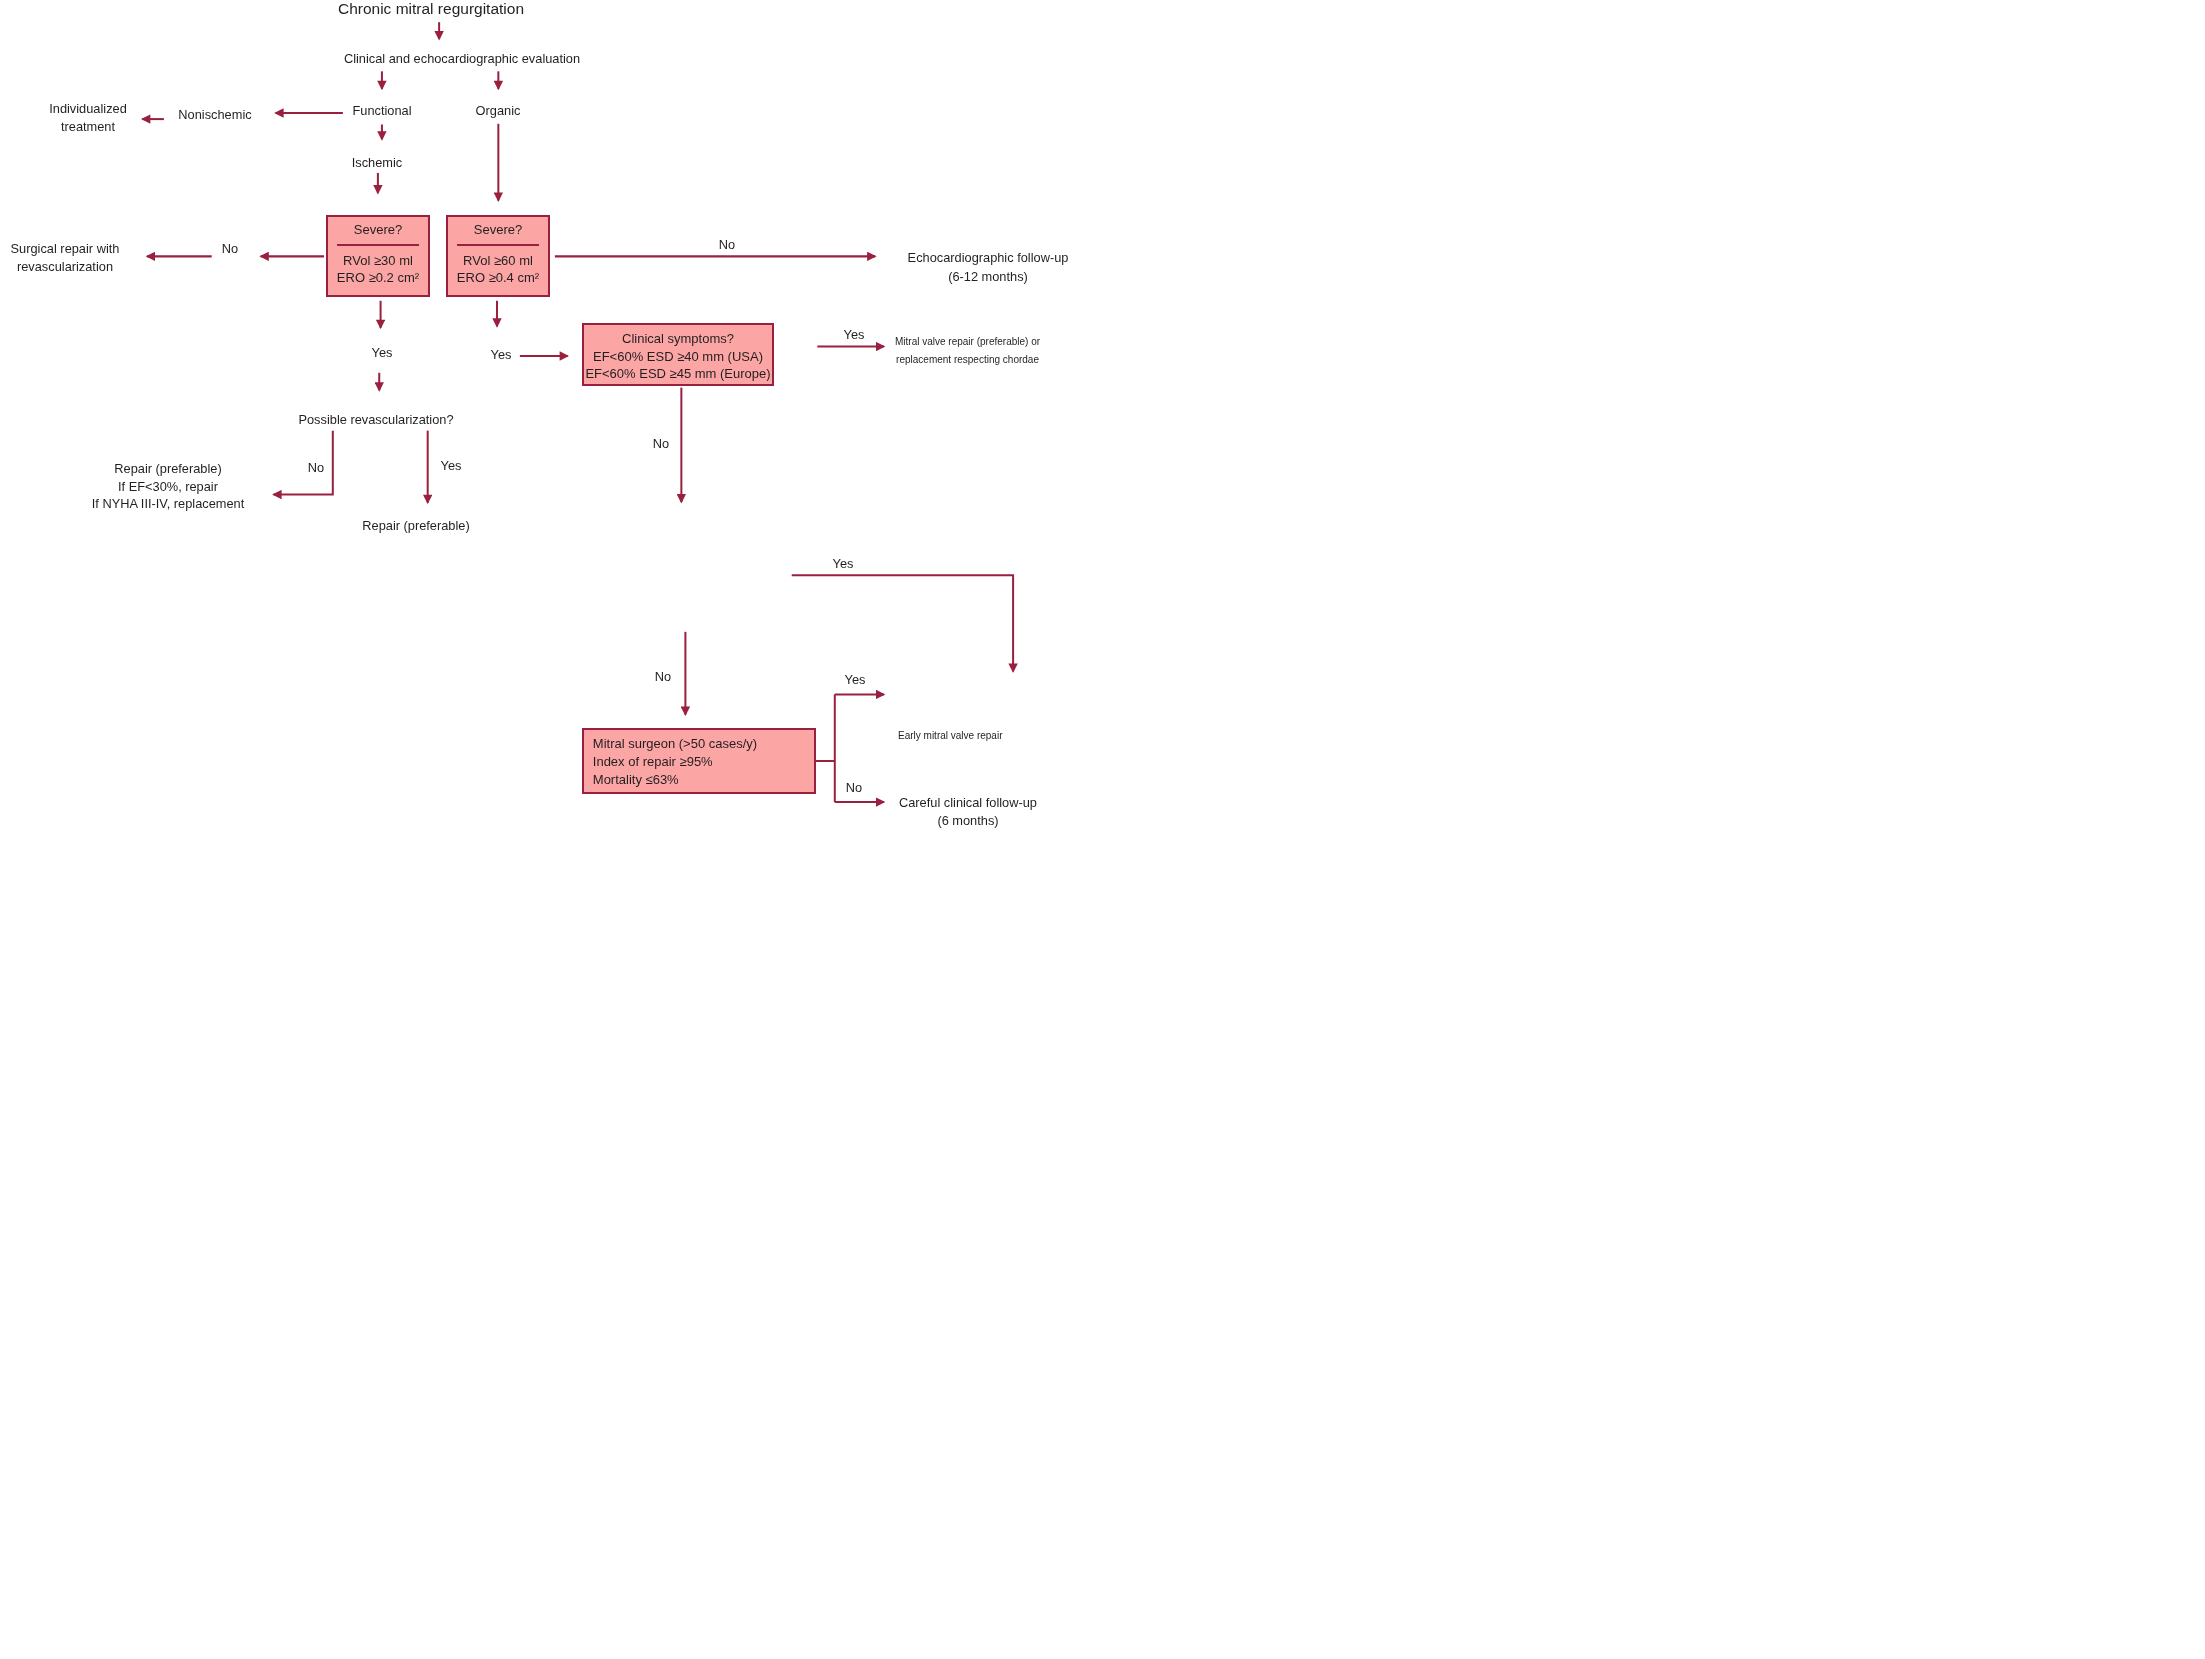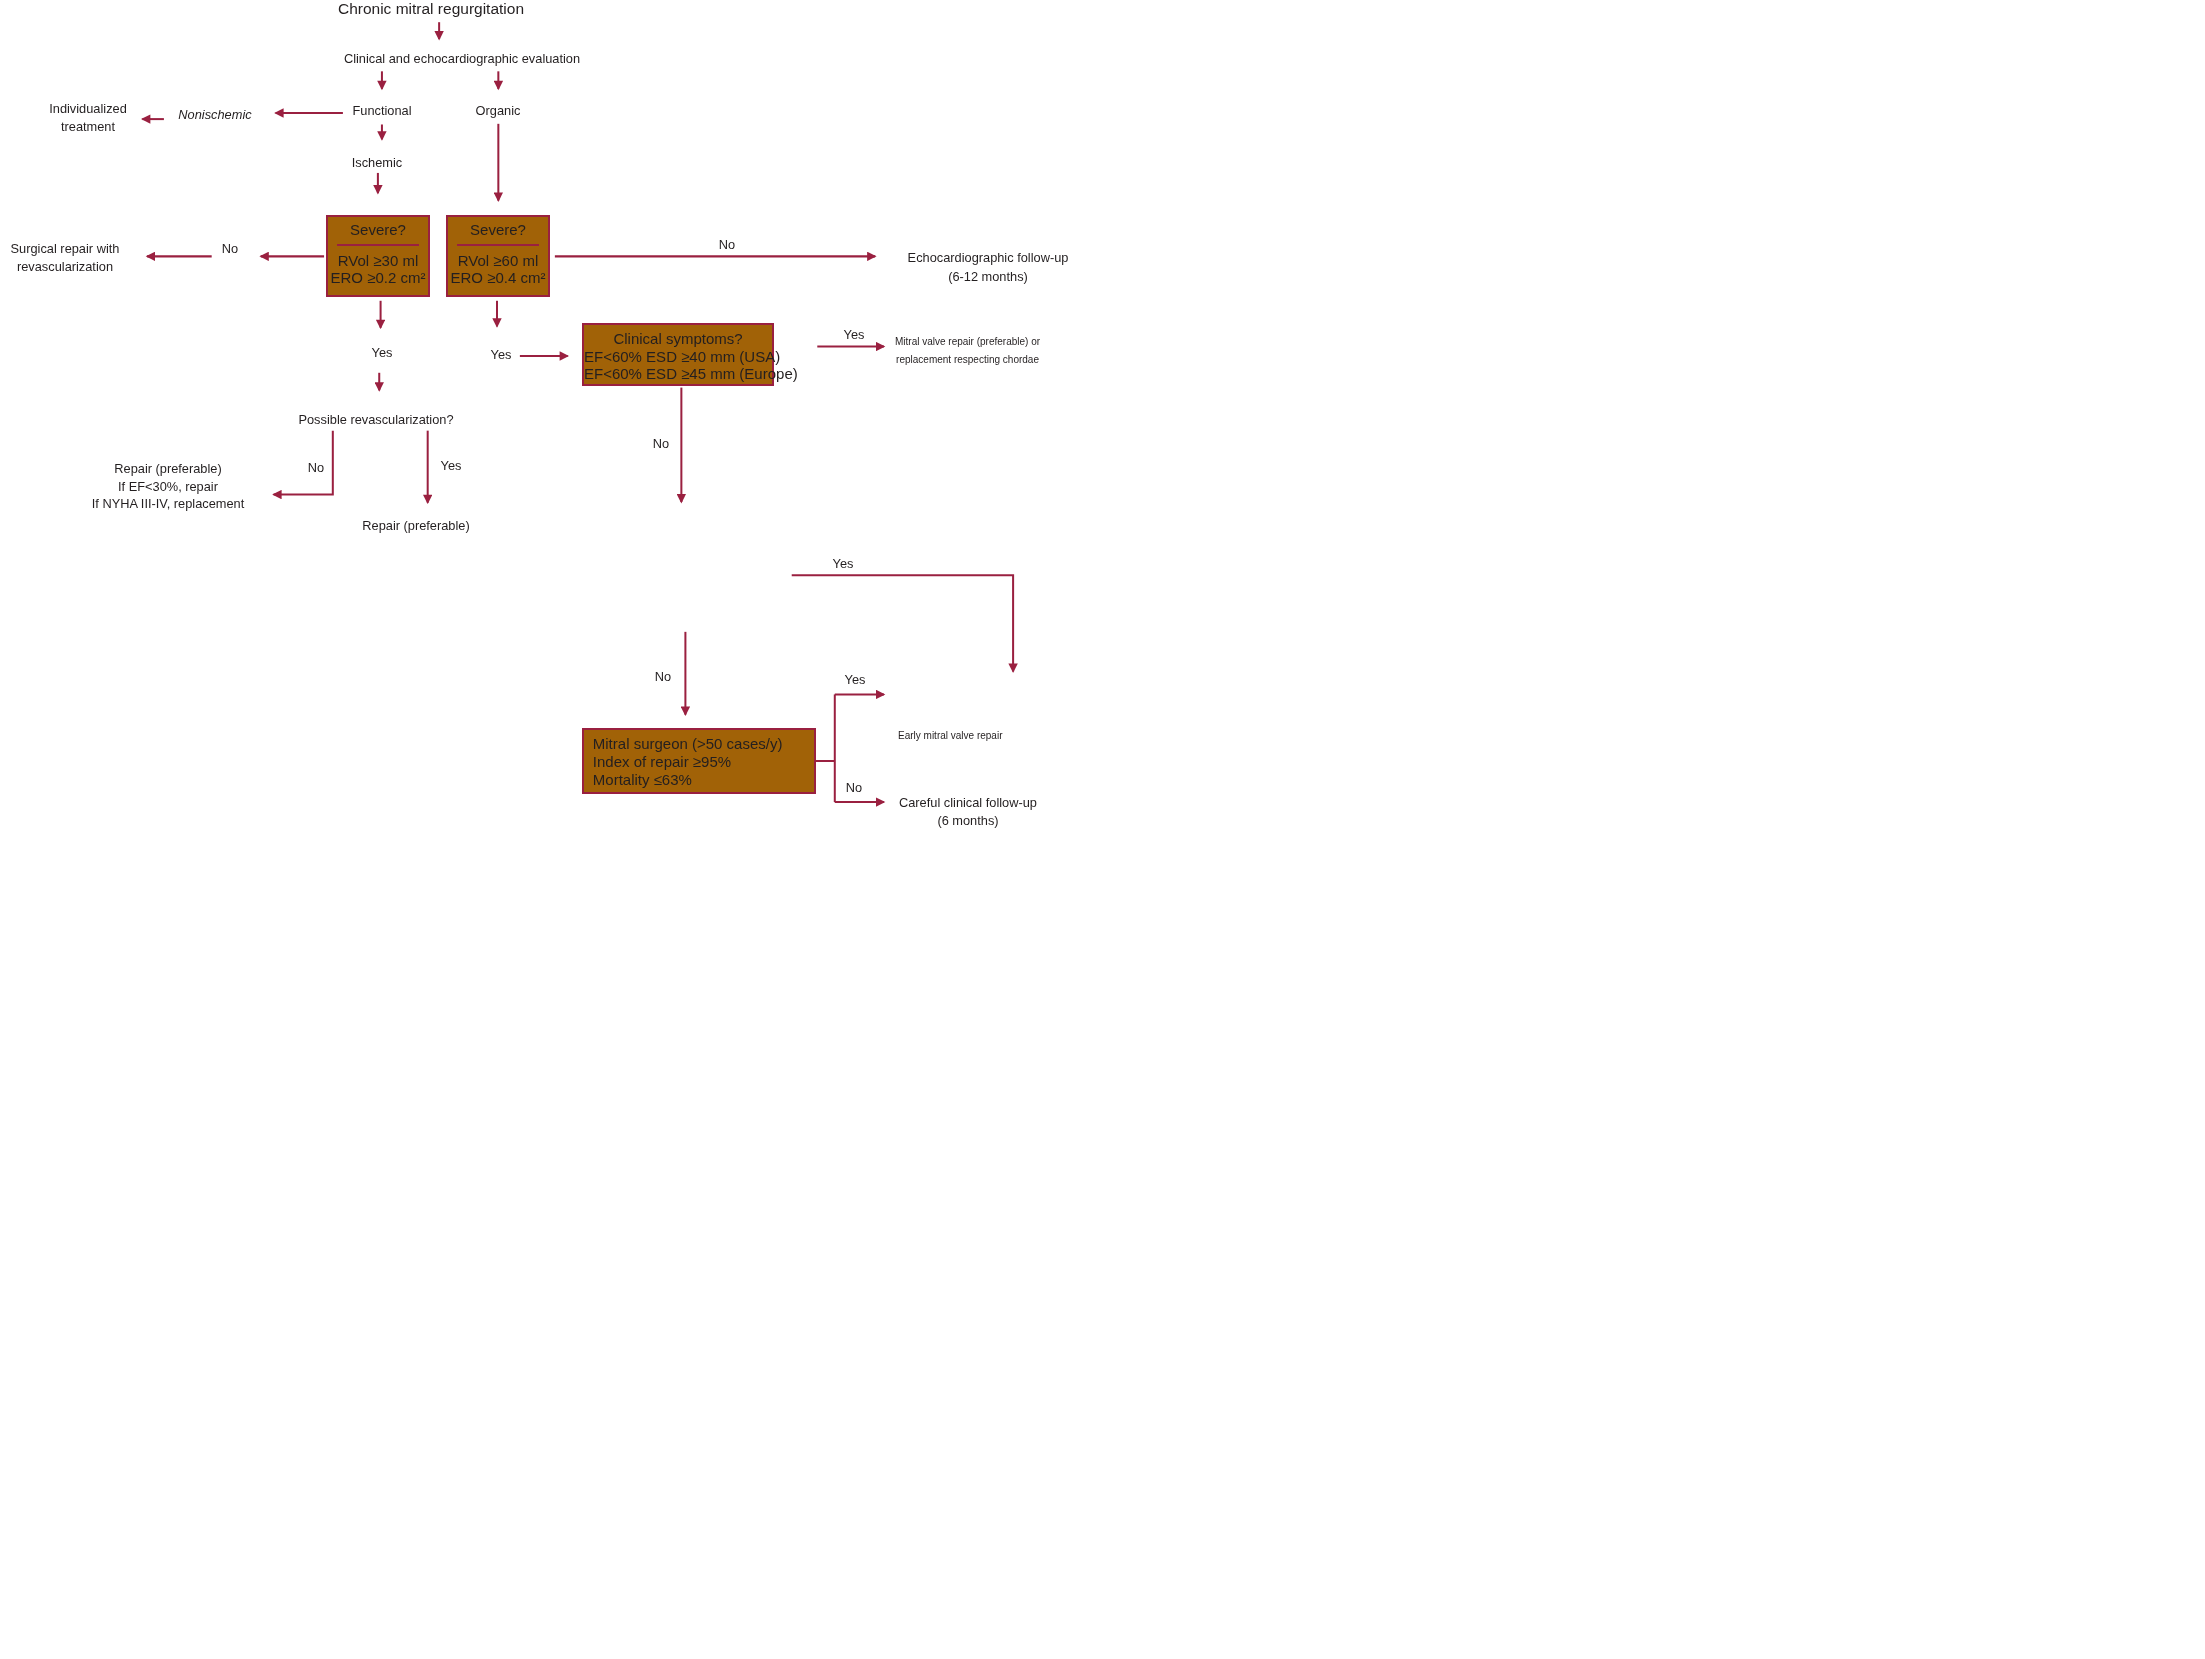--- a/index.html
+++ b/index.html
@@ -25,23 +25,23 @@
     white-space:nowrap;
     font-size:12.8px;
     line-height:17.5px;
     transform:translateX(-50%);
     text-align:center;
   }
   .title{font-size:15.5px;}
   .node-box{
     position:absolute;
     border:2px solid #9a2040;
-    background:#a16207;
+    background:#fca5a5;
     box-sizing:border-box;
-    font-size:15px;
+    font-size:13px;
   }
   .node-box .bx-title{
     text-align:center;
     line-height:15.5px;
     padding-top:5.4px;
   }
   .divider{
     height:2px;
     background:#9a2040;
     margin:6px 8.8px 0 8.8px;
@@ -110,21 +110,21 @@
       <line x1="1240" y1="1032" x2="1240" y2="1192"></line>
       <line x1="1240" y1="1032" x2="1313" y2="1032" marker-end="url(#ah)"></line>
       <line x1="1240" y1="1192" x2="1313" y2="1192" marker-end="url(#ah)"></line>
     </g>
   </svg>
 
   <div class="t title" style="left:431px;top:9.4px;">Chronic mitral regurgitation</div>
   <div class="t" style="left:462px;top:59px;">Clinical and echocardiographic evaluation</div>
   <div class="t" style="left:382px;top:111px;">Functional</div>
   <div class="t" style="left:498px;top:111px;">Organic</div>
-  <div class="t" style="left:215px;top:115px;font-style:italic;">Nonischemic</div>
+  <div class="t" style="left:215px;top:115px;">Nonischemic</div>
   <div class="blk" style="left:88px;top:100px;">
     <div>Individualized</div>
     <div>treatment</div>
   </div>
   <div class="t" style="left:377px;top:163px;">Ischemic</div>
 
   <div class="node-box" style="left:326px;top:215px;width:104px;height:82px;">
     <div class="bx-title">Severe?</div>
     <div class="divider"></div>
     <div class="bx-lines-center">

